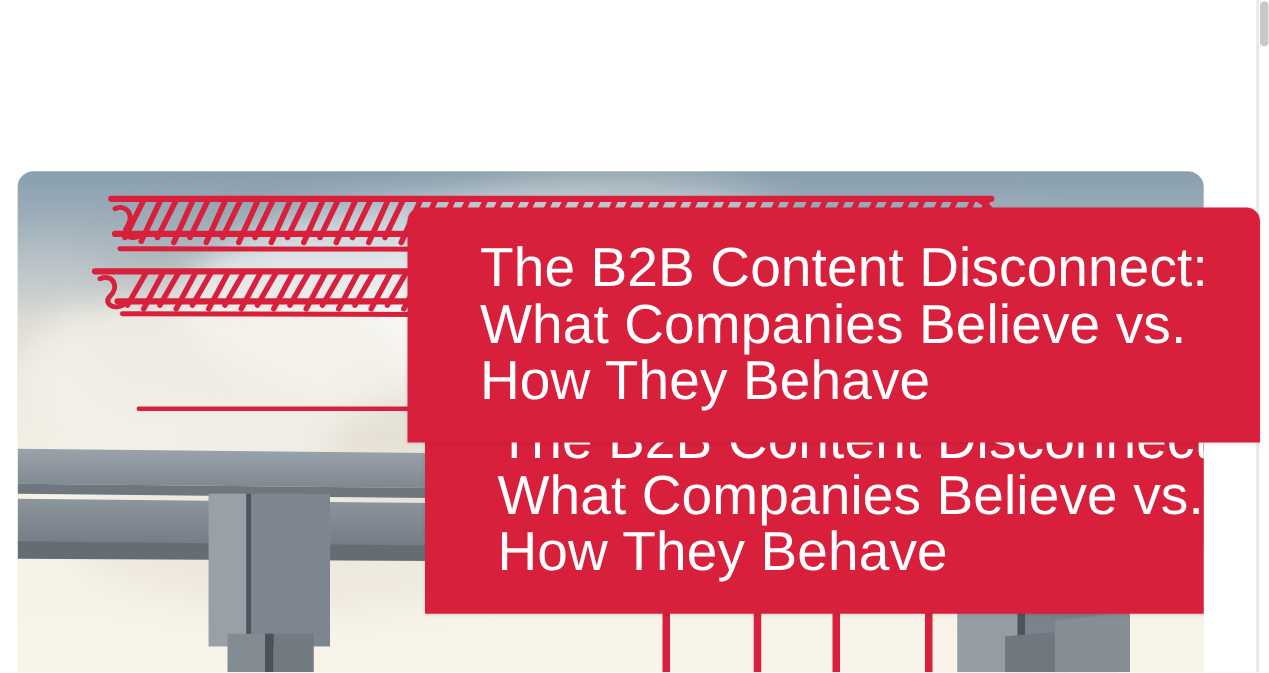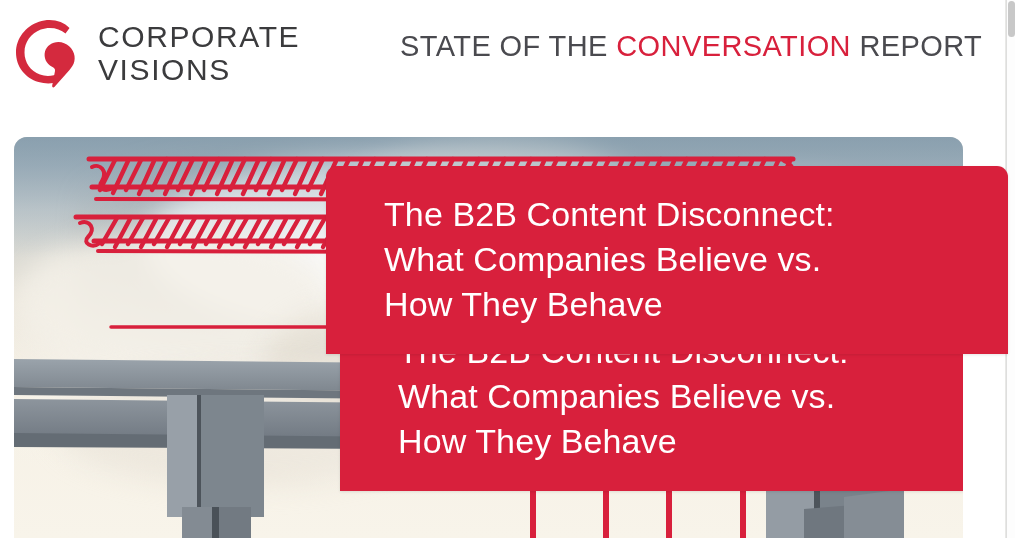--- a/index.html
+++ b/index.html
@@ -122,21 +122,21 @@
     background:#d8203c;
     border-radius:11px 11px 0 0;
     box-shadow:0 1px 3px rgba(0,0,0,0.10);
   }
   .title-text {
     position:absolute;
     left:58px; top:26px;
     width:600px;
     color:#ffffff;
     font-family:"Liberation Sans", sans-serif;
-    font-size:34px;
+    font-size:44px;
     font-weight:400;
     line-height:45px;
     letter-spacing:0.1px;
   }
   .title-text .tl { display:block; }
 
   
   .scrollbar {
     position:absolute;
     right:0; top:0;
@@ -156,56 +156,20 @@
     right:9px; top:0;
     width:1px; height:538px;
     background:#e8e8e6;
   }
 </style>
 </head>
 <body>
 
 <div class="page">
 
-  <div class="header">
-
-    <div class="logo-block">
-      <div class="logo-mark">
-        <svg viewBox="0 0 74 74" xmlns="http://www.w3.org/2000/svg">
-          <path d="M57.5 12.0
-                   C50.5 4.5, 38.0 2.0, 27.0 5.8
-                   C13.5 10.4, 4.0 22.5, 4.0 36.5
-                   C4.0 50.5, 13.0 62.0, 26.5 66.0
-                   C33.5 68.1, 41.0 67.8, 47.0 65.6
-                   L47.0 57.2
-                   C41.5 60.2, 34.0 60.8, 28.0 58.5
-                   C18.5 54.9, 12.5 46.3, 12.5 36.4
-                   C12.5 26.4, 18.8 17.3, 28.8 13.6
-                   C37.5 10.4, 47.5 12.2, 53.5 17.6
-                   L57.5 12.0 Z" fill="#D42A3E"></path>
-          <path d="M46.4 26.0
-                   C40.0 26.0, 34.5 30.0, 33.0 35.6
-                   C31.4 41.8, 34.4 48.0, 40.0 50.8
-                   C42.0 51.8, 43.4 52.8, 43.0 55.0
-                   L40.2 69.5
-                   C39.9 71.3, 41.4 72.1, 42.6 70.8
-                   L57.5 54.0
-                   C59.6 51.7, 61.5 48.9, 62.3 45.6
-                   C64.2 38.0, 59.6 30.0, 52.2 27.2
-                   C50.4 26.4, 48.4 26.0, 46.4 26.0 Z" fill="#D42A3E"></path>
-        </svg>
-      </div>
-      <div class="logo-words">
-        <span class="logo-line1">CORPORATE</span>
-        <span>VISIONS</span>
-      </div>
-    </div>
-
-    <div class="report-title"><span>STATE OF THE </span><span class="hl">CONVERSATION</span><span> REPORT</span></div>
-  </div>
 
   <div class="hero">
 
     <div class="sky"></div>
     <div class="dark-haze"></div>
     <div class="cloud c1"></div>
     <div class="cloud c2"></div>
     <div class="cloud c3"></div>
     <div class="cloud c4"></div>
     <div class="cloud c5"></div>

